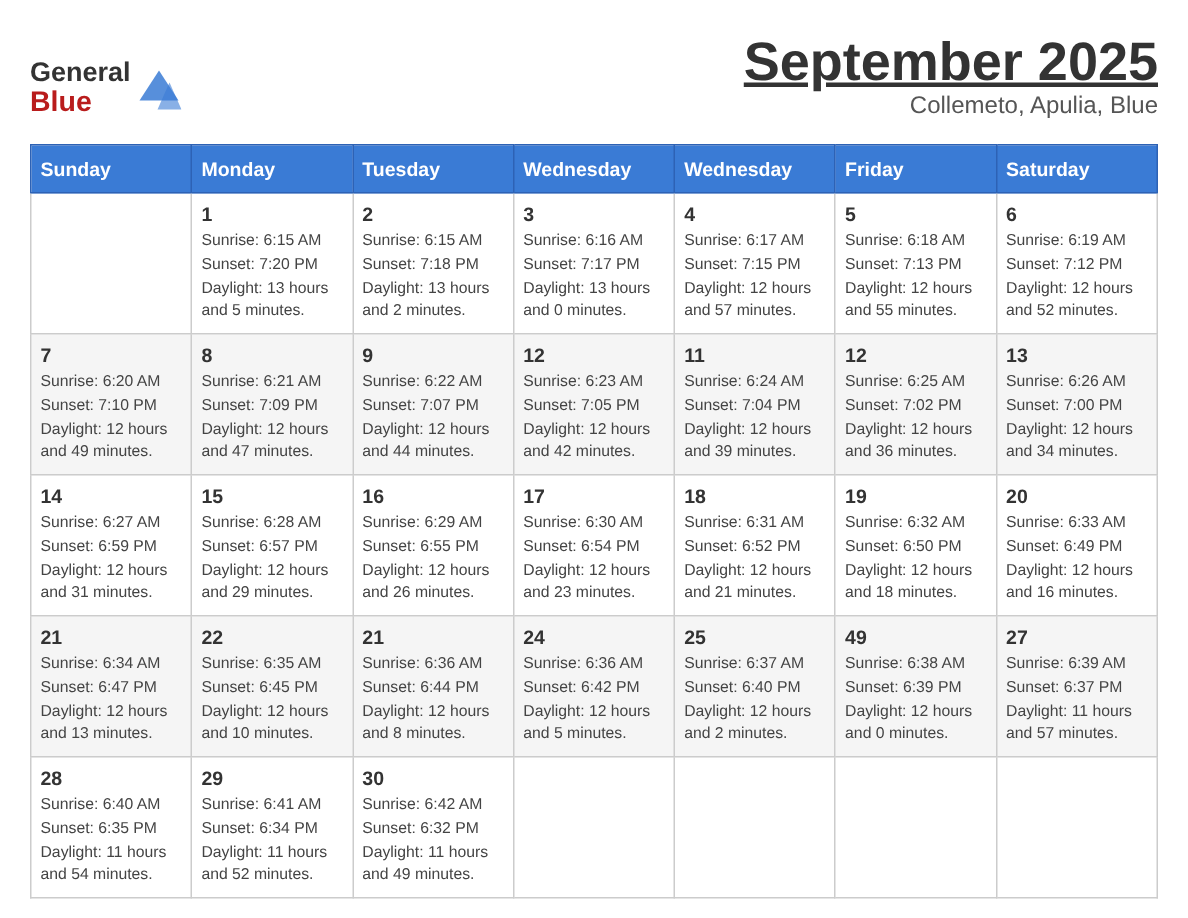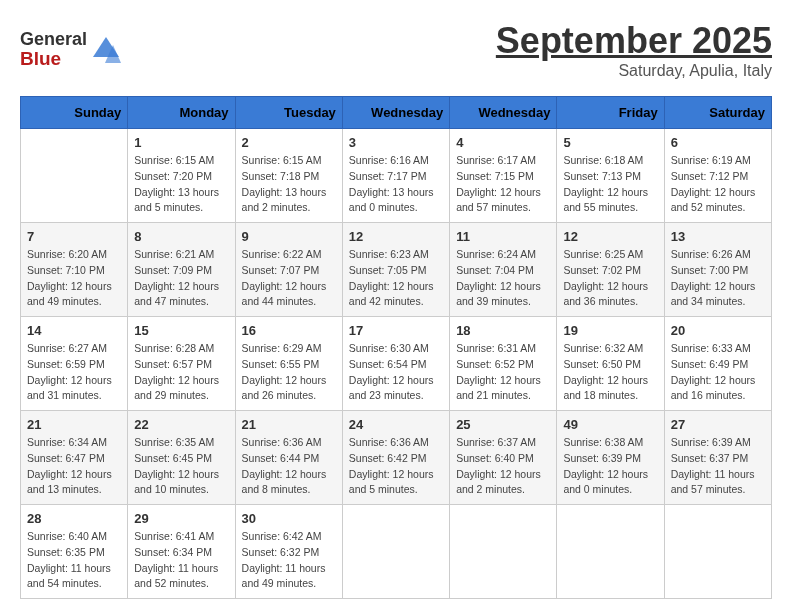--- a/index.html
+++ b/index.html
@@ -6,21 +6,21 @@
     body {
       font-family: Arial, sans-serif;
       background: #fff;
       width: 792px;
       min-height: 612px;
       padding: 20px;
     }
     .header {
       display: flex;
       justify-content: space-between;
-      align-items: center;
+      align-items: flex-end;
       margin-bottom: 16px;
     }
     .logo {
       display: flex;
       align-items: center;
     }
     .logo-text {
       display: flex;
       flex-direction: column;
       line-height: 1.1;
@@ -53,23 +53,23 @@
       font-size: 16px;
       color: #555;
     }
     .calendar {
       width: 100%;
       border-collapse: collapse;
       font-size: 11px;
     }
     .calendar thead tr th {
       background-color: #3a7bd5;
-      color: #000000;
+      color: #ffffff;
       padding: 8px 6px;
-      text-align: right;
+      text-align: left;
       font-size: 13px;
       font-weight: bold;
       border: 1px solid #2d62b5;
     }
     .calendar tbody tr td {
       border: 1px solid #ccc;
       padding: 6px;
       vertical-align: top;
       width: calc(100% / 7);
       min-height: 80px;
@@ -108,21 +108,21 @@
       <span class="logo-general">General</span>
       <span class="logo-blue">Blue</span>
     </div>
     <svg class="logo-icon" viewBox="0 0 30 30">
       <polygon points="15,2 28,22 2,22" fill="#3a7bd5" opacity="0.85"></polygon>
       <polygon points="22,10 30,28 14,28" fill="#3a7bd5" opacity="0.6"></polygon>
     </svg>
   </div>
   <div class="title-block">
     <div class="month-title">September 2025</div>
-    <div class="subtitle">Saturday, Apulia, Italy</div>
+    <div class="subtitle">Collemeto, Apulia, Blue</div>
   </div>
 </div>
 
 <table class="calendar">
   <thead>
     <tr>
     <th>Sunday</th>
         <th>Monday</th>
         <th>Tuesday</th>
         <th>Wednesday</th>

